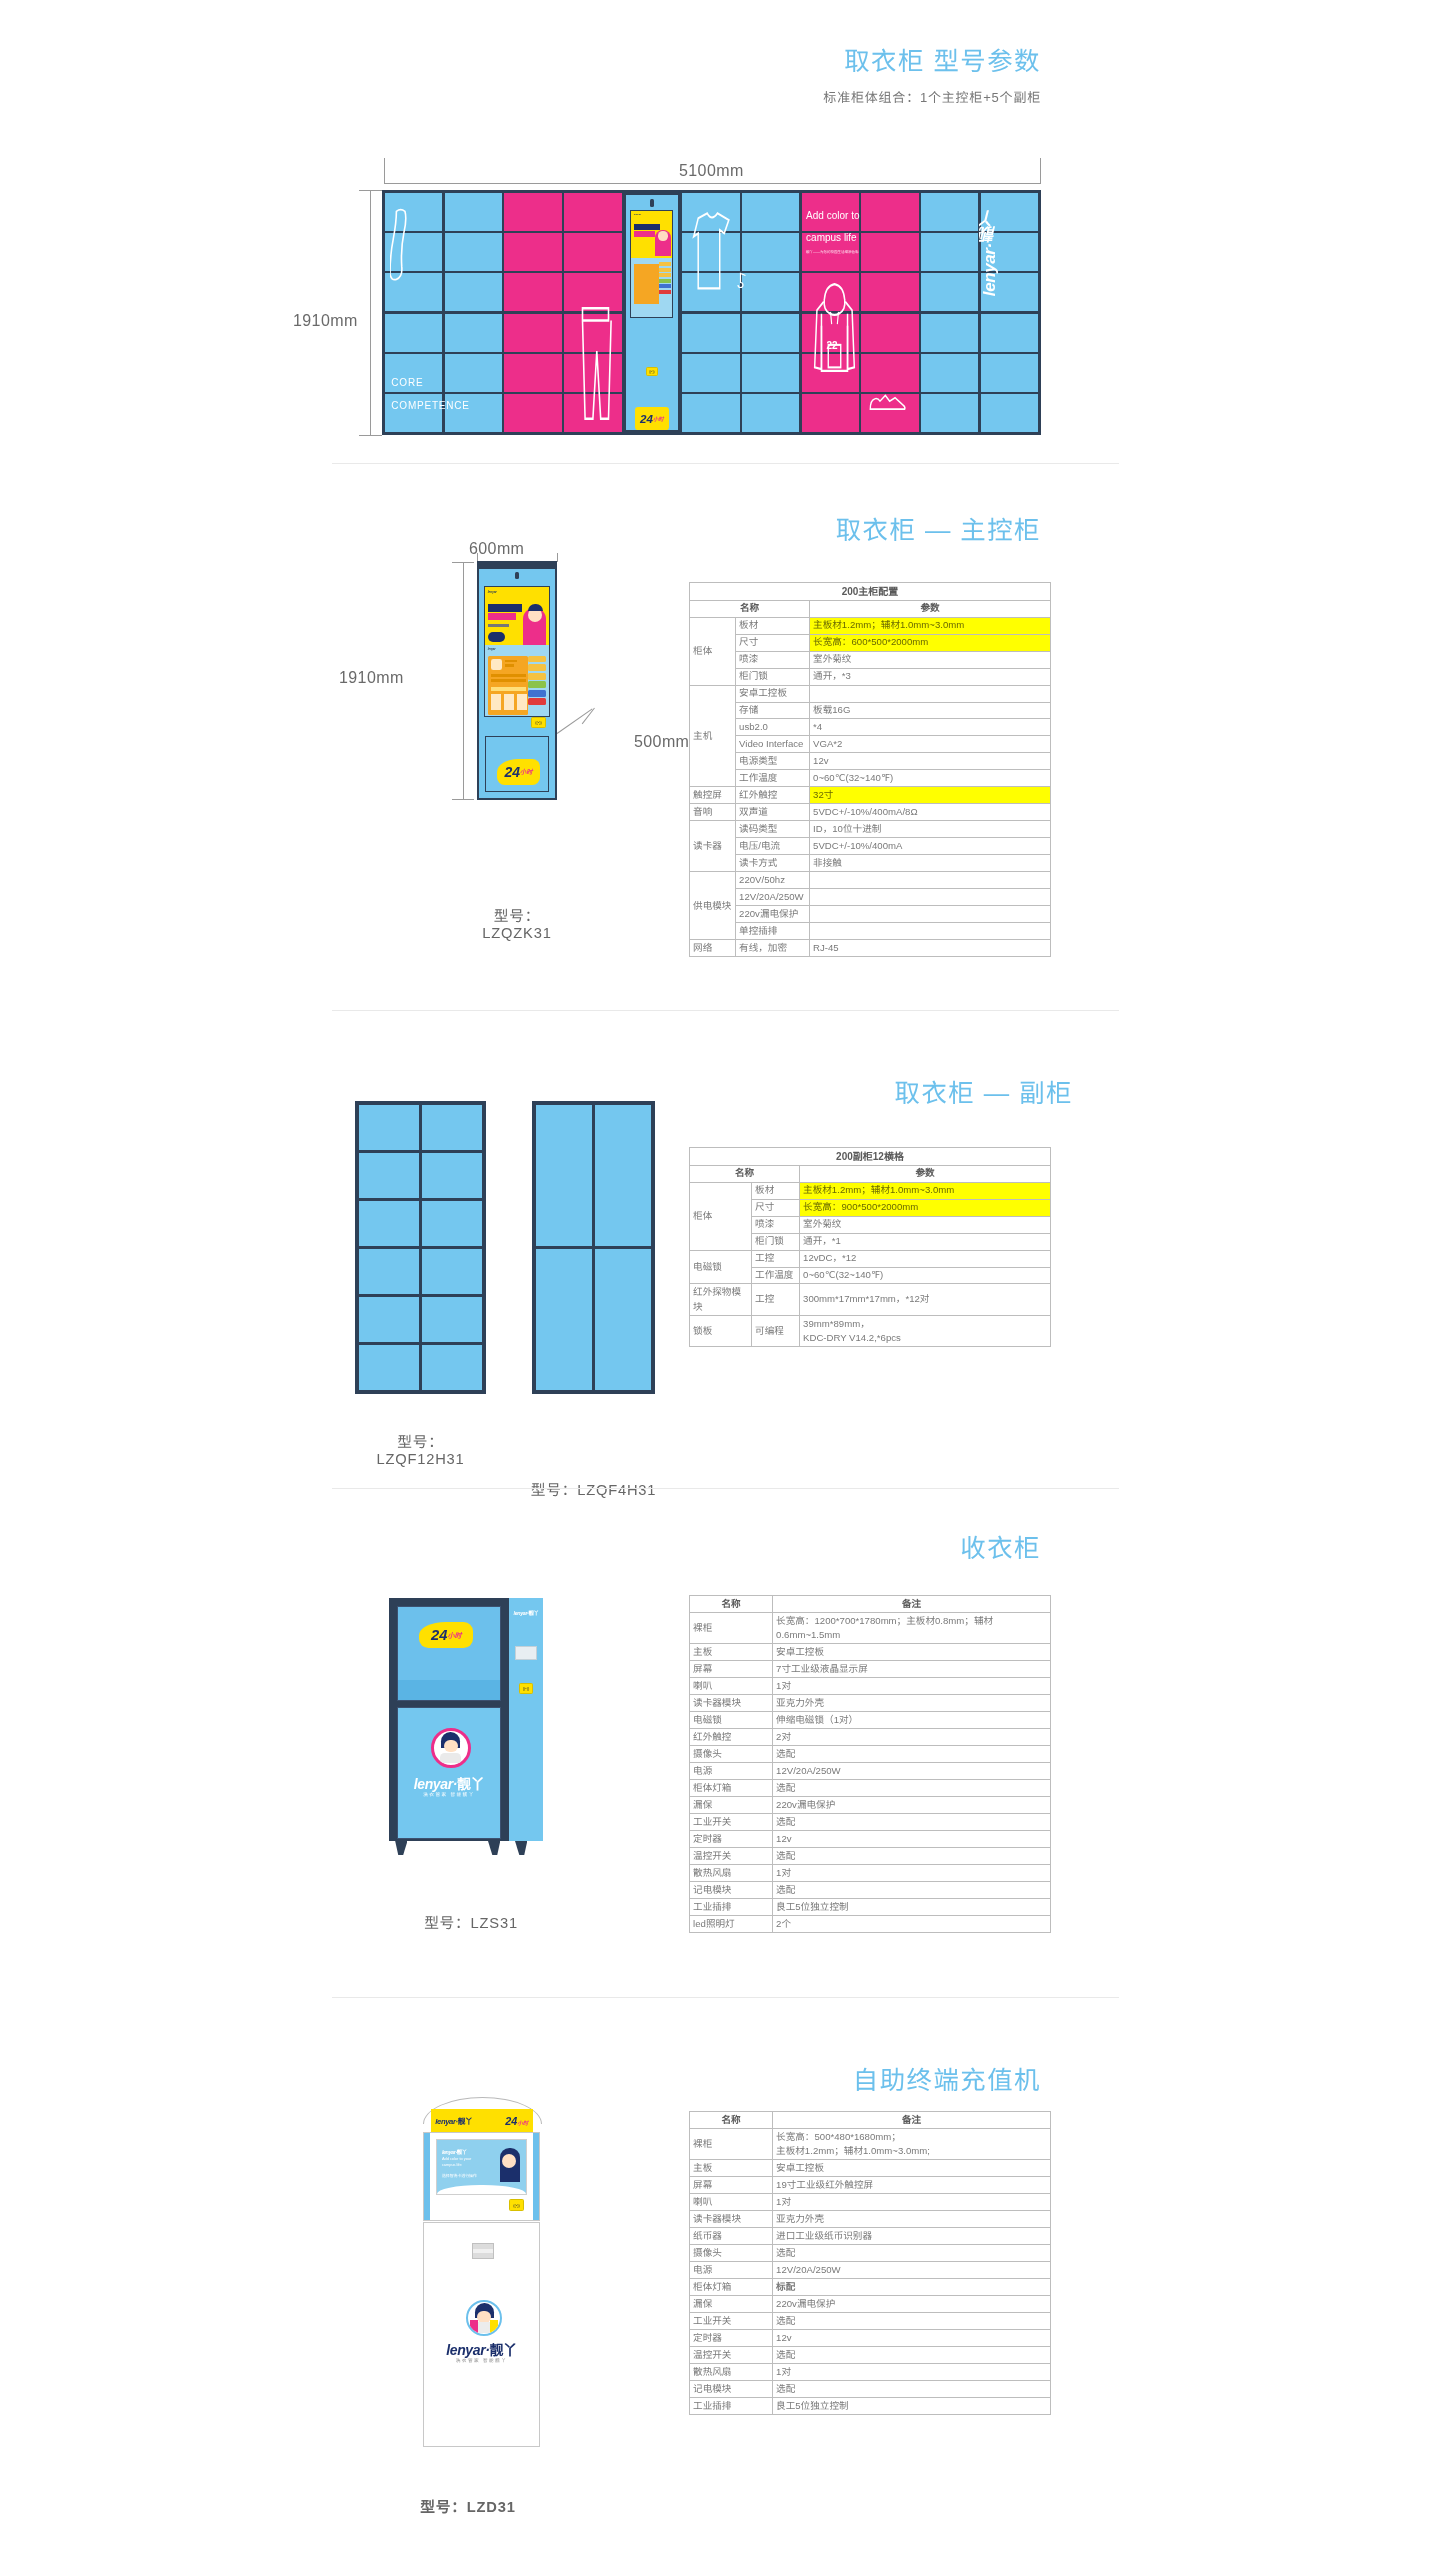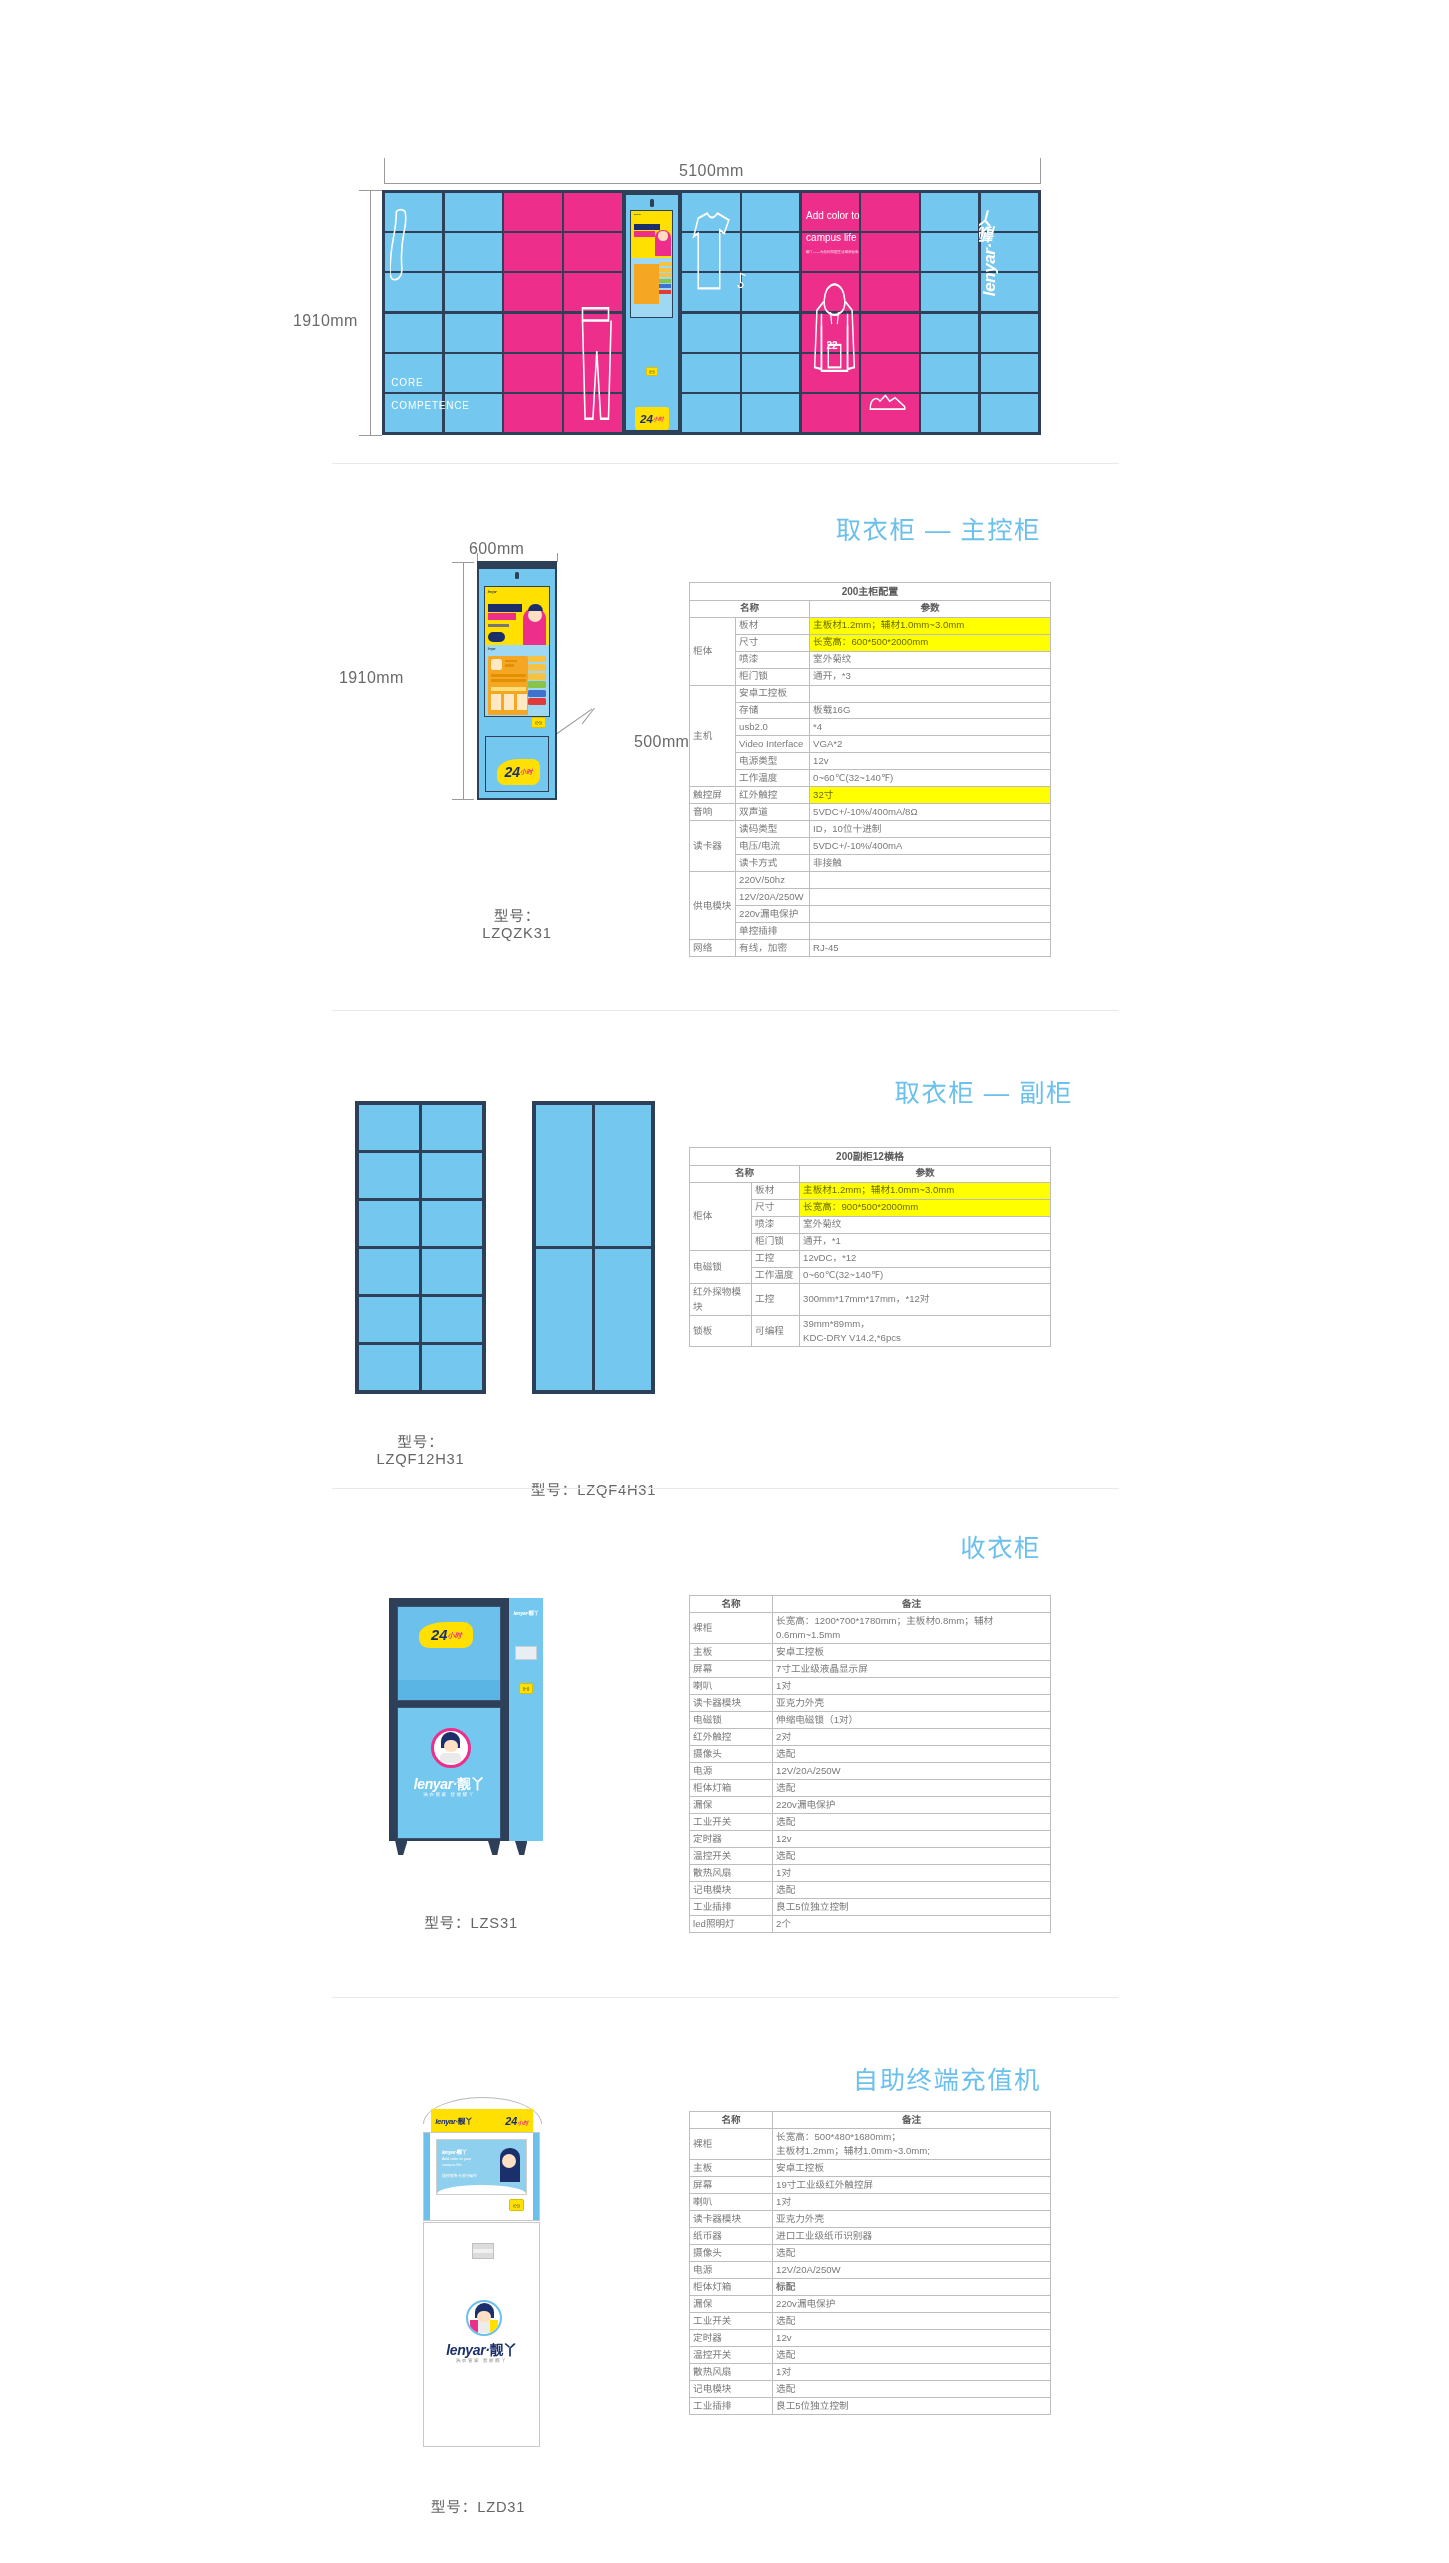--- a/index.html
+++ b/index.html
@@ -131,20 +131,24 @@
     background:#ffe000;border:0.8px solid #d8bf00;border-radius:1.5px;
     display:flex;align-items:center;justify-content:center;color:#333;
   }
   .txt-white{color:#fff;}
 </style>
 </head>
 <body>
 
 <div class="page">
 
+  <div style="position:absolute;left:733px;top:46px;width:308px;">
+    <div class="sec-title">取衣柜 型号参数</div>
+    <div class="sec-sub">标准柜体组合：1个主控柜+5个副柜</div>
+  </div>
 
   <div style="position:absolute;left:679px;top:162px;" class="dim-text">5100mm</div>
   <div class="thin-line" style="left:384px;top:183px;width:657px;height:0.8px;"></div>
   <div class="thin-line" style="left:384px;top:158px;width:0.8px;height:25.4px;"></div>
   <div class="thin-line" style="left:1040px;top:158px;width:0.8px;height:25.4px;"></div>
 
   <div style="position:absolute;left:293px;top:312px;" class="dim-text">1910mm</div>
   <div class="thin-line" style="left:370px;top:190px;width:0.8px;height:245px;"></div>
   <div class="thin-line" style="left:359px;top:190px;width:23px;height:0.8px;"></div>
   <div class="thin-line" style="left:359px;top:435px;width:23px;height:0.8px;"></div>
@@ -744,21 +748,21 @@
         <div style="position:absolute;left:7px;top:0.8px;width:18.5px;height:15.4px;background:#1b2f6b;border-radius:9.3px 9.3px 0 0;"></div>
         <div style="position:absolute;left:9.3px;top:8.5px;width:14px;height:12.3px;background:#ffe0c4;border-radius:7px;"></div>
         <div style="position:absolute;left:4.6px;bottom:1.5px;width:23px;height:10.8px;background:#ececec;border-radius:4.6px 4.6px 0 0;"></div>
         <div style="position:absolute;left:2.3px;bottom:0;width:7.7px;height:14px;background:#ed2e8a;"></div>
         <div style="position:absolute;right:2.3px;bottom:0;width:7.7px;height:14px;background:#ffe000;"></div>
       </div>
       <div class="lenyar-badge" style="position:absolute;left:0;right:0;top:116px;text-align:center;font-size:14px;color:#1b2f6b;"><span>lenyar</span>·<span style="font-style:normal;">靓丫</span></div>
       <div style="position:absolute;left:0;right:0;top:134px;text-align:center;font-size:4.6px;color:#8a8a8a;letter-spacing:1.5px;">洗衣管家  智能靓丫</div>
     </div>
   </div>
-  <div style="position:absolute;left:397px;top:2495px;width:162px;" class="model-label">型号：LZD31</div>
+  <div style="position:absolute;left:387px;top:2495px;width:162px;font-weight:bold;" class="model-label">型号：LZD31</div>
 
   <div style="position:absolute;left:689px;top:2111px;width:362px;">
     <table class="spec" style="width:362px;">
       <colgroup>
           <col style="width:83px">
           <col>
         </colgroup>
       <thead>
         <tr>
           <th>名称</th>

